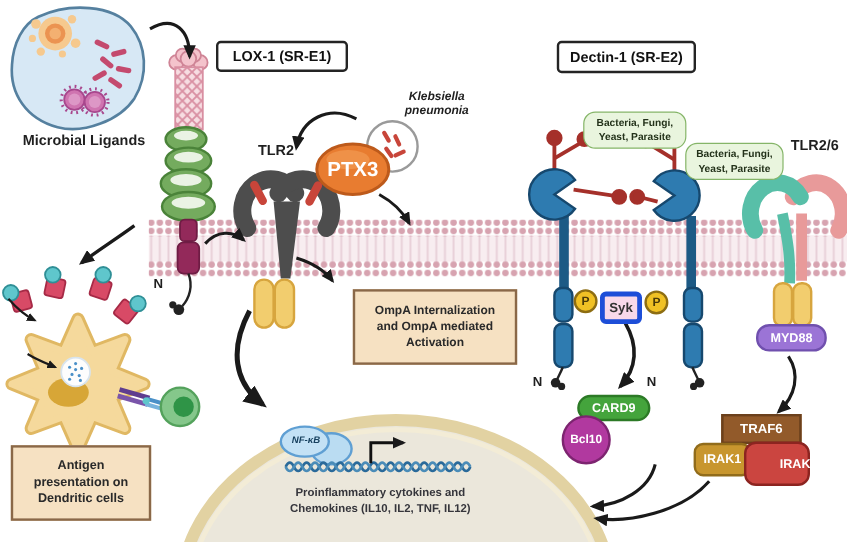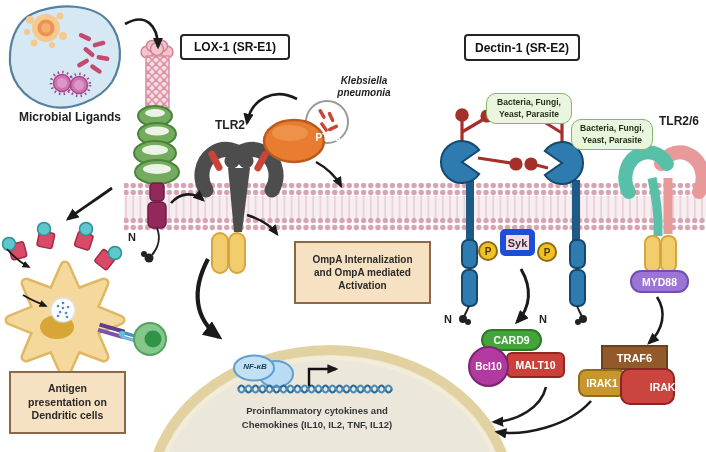--- a/index.html
+++ b/index.html
@@ -260,44 +260,43 @@
 </svg>
 
 <div class="boxlbl" style="left:180px;top:34px;width:110px;height:26px;">LOX-1 (SR-E1)</div>
 <div class="boxlbl" style="left:464px;top:34px;width:116px;height:27px;">Dectin-1 (SR-E2)</div>
 
 <div class="lbl" style="left:12px;top:110px;width:116px;font-size:12px;">Microbial Ligands</div>
 <div class="lbl" style="left:204px;top:118px;width:52px;font-size:12px;">TLR2</div>
 <div class="lbl" style="left:652px;top:114px;width:54px;font-size:12px;">TLR2/6</div>
 <div class="lbl italic" style="left:324px;top:75px;width:80px;font-size:10px;">Klebsiella
 pneumonia</div>
-<div class="lbl" style="left:265px;top:132px;width:58px;font-size:10px;color:#fff;padding-left:34px;">PTX3</div>
+<div class="lbl" style="left:265px;top:132px;width:58px;font-size:17px;color:#fff;">PTX3</div>
 <div class="lbl" style="left:124px;top:231px;width:16px;font-size:11px;">N</div>
 <div class="lbl" style="left:440px;top:313px;width:16px;font-size:11px;">N</div>
 <div class="lbl" style="left:535px;top:313px;width:16px;font-size:11px;">N</div>
 <div class="lbl" style="left:235px;top:362px;width:40px;font-size:8px;color:#17405e;font-style:italic;">NF-κB</div>
 <div class="lbl" style="left:222px;top:404px;width:190px;font-size:9.5px;color:#35353b;line-height:1.5;">Proinflammatory cytokines and
 Chemokines (IL10, IL2, TNF, IL12)</div>
 
 <div class="tag" style="left:486px;top:93px;width:86px;height:31px;">Bacteria, Fungi,
 Yeast, Parasite</div>
 <div class="tag" style="left:571px;top:119px;width:82px;height:31px;">Bacteria, Fungi,
 Yeast, Parasite</div>
 
 <div class="tanbox" style="left:252px;top:241px;width:137px;height:63px;font-size:10px;margin-left:42px;">OmpA Internalization
 and OmpA mediated
 Activation</div>
 <div class="tanbox" style="left:9px;top:371px;width:117px;height:63px;font-size:10.5px;">Antigen
 presentation on
 Dendritic cells</div>
 
-<div class="pill" style="left:500px;top:229px;width:35px;height:27px;background:#f8d9ea;border:6px solid #1d4ed8;border-radius:5px;color:#333;font-size:11px;">Syk</div>
+<div class="pill" style="left:500px;top:243px;width:35px;height:27px;background:#f8d9ea;border:4px solid #1d4ed8;border-radius:5px;color:#333;font-size:11px;">Syk</div>
 <div class="pill" style="left:478px;top:241px;width:20px;height:20px;background:#f0c125;border:2px solid #8d6d12;border-radius:50%;color:#4a3a08;font-size:10px;">P</div>
 <div class="pill" style="left:537px;top:242px;width:20px;height:20px;background:#f0c125;border:2px solid #8d6d12;border-radius:50%;color:#4a3a08;font-size:10px;">P</div>
 <div class="pill" style="left:481px;top:329px;width:61px;height:22px;background:#44a43c;border:2px solid #2c7a26;border-radius:11px;font-size:10.5px;">CARD9</div>
-<div class="pill" style="left:506px;top:352px;width:59px;height:26px;background:#cb4038;border:2px solid #952520;border-radius:6px;font-size:10.5px;">MALT10</div>
 <div class="pill" style="left:468px;top:346px;width:41px;height:41px;background:#b1399f;border:2px solid #7d2470;border-radius:50%;font-size:10px;">Bcl10</div>
 <div class="pill" style="left:630px;top:270px;width:59px;height:23px;background:#9b74d6;border:2px solid #7050ae;border-radius:11px;font-size:10.5px;">MYD88</div>
 <div class="pill" style="left:601px;top:345px;width:67px;height:25px;background:#925a2a;border:2px solid #6b401c;border-radius:0;font-size:11px;">TRAF6</div>
 <div class="pill" style="left:578px;top:369px;width:48px;height:28px;background:#c8962e;border:2px solid #916c1b;border-radius:8px;font-size:10.5px;">IRAK1</div>
 <div class="pill" style="left:620px;top:368px;width:55px;height:37px;background:#cb4540;border:2px solid #8c2420;border-radius:10px;font-size:10.5px;padding-left:36px;">IRAK4</div>
 
 </div>
 
 </body></html>

